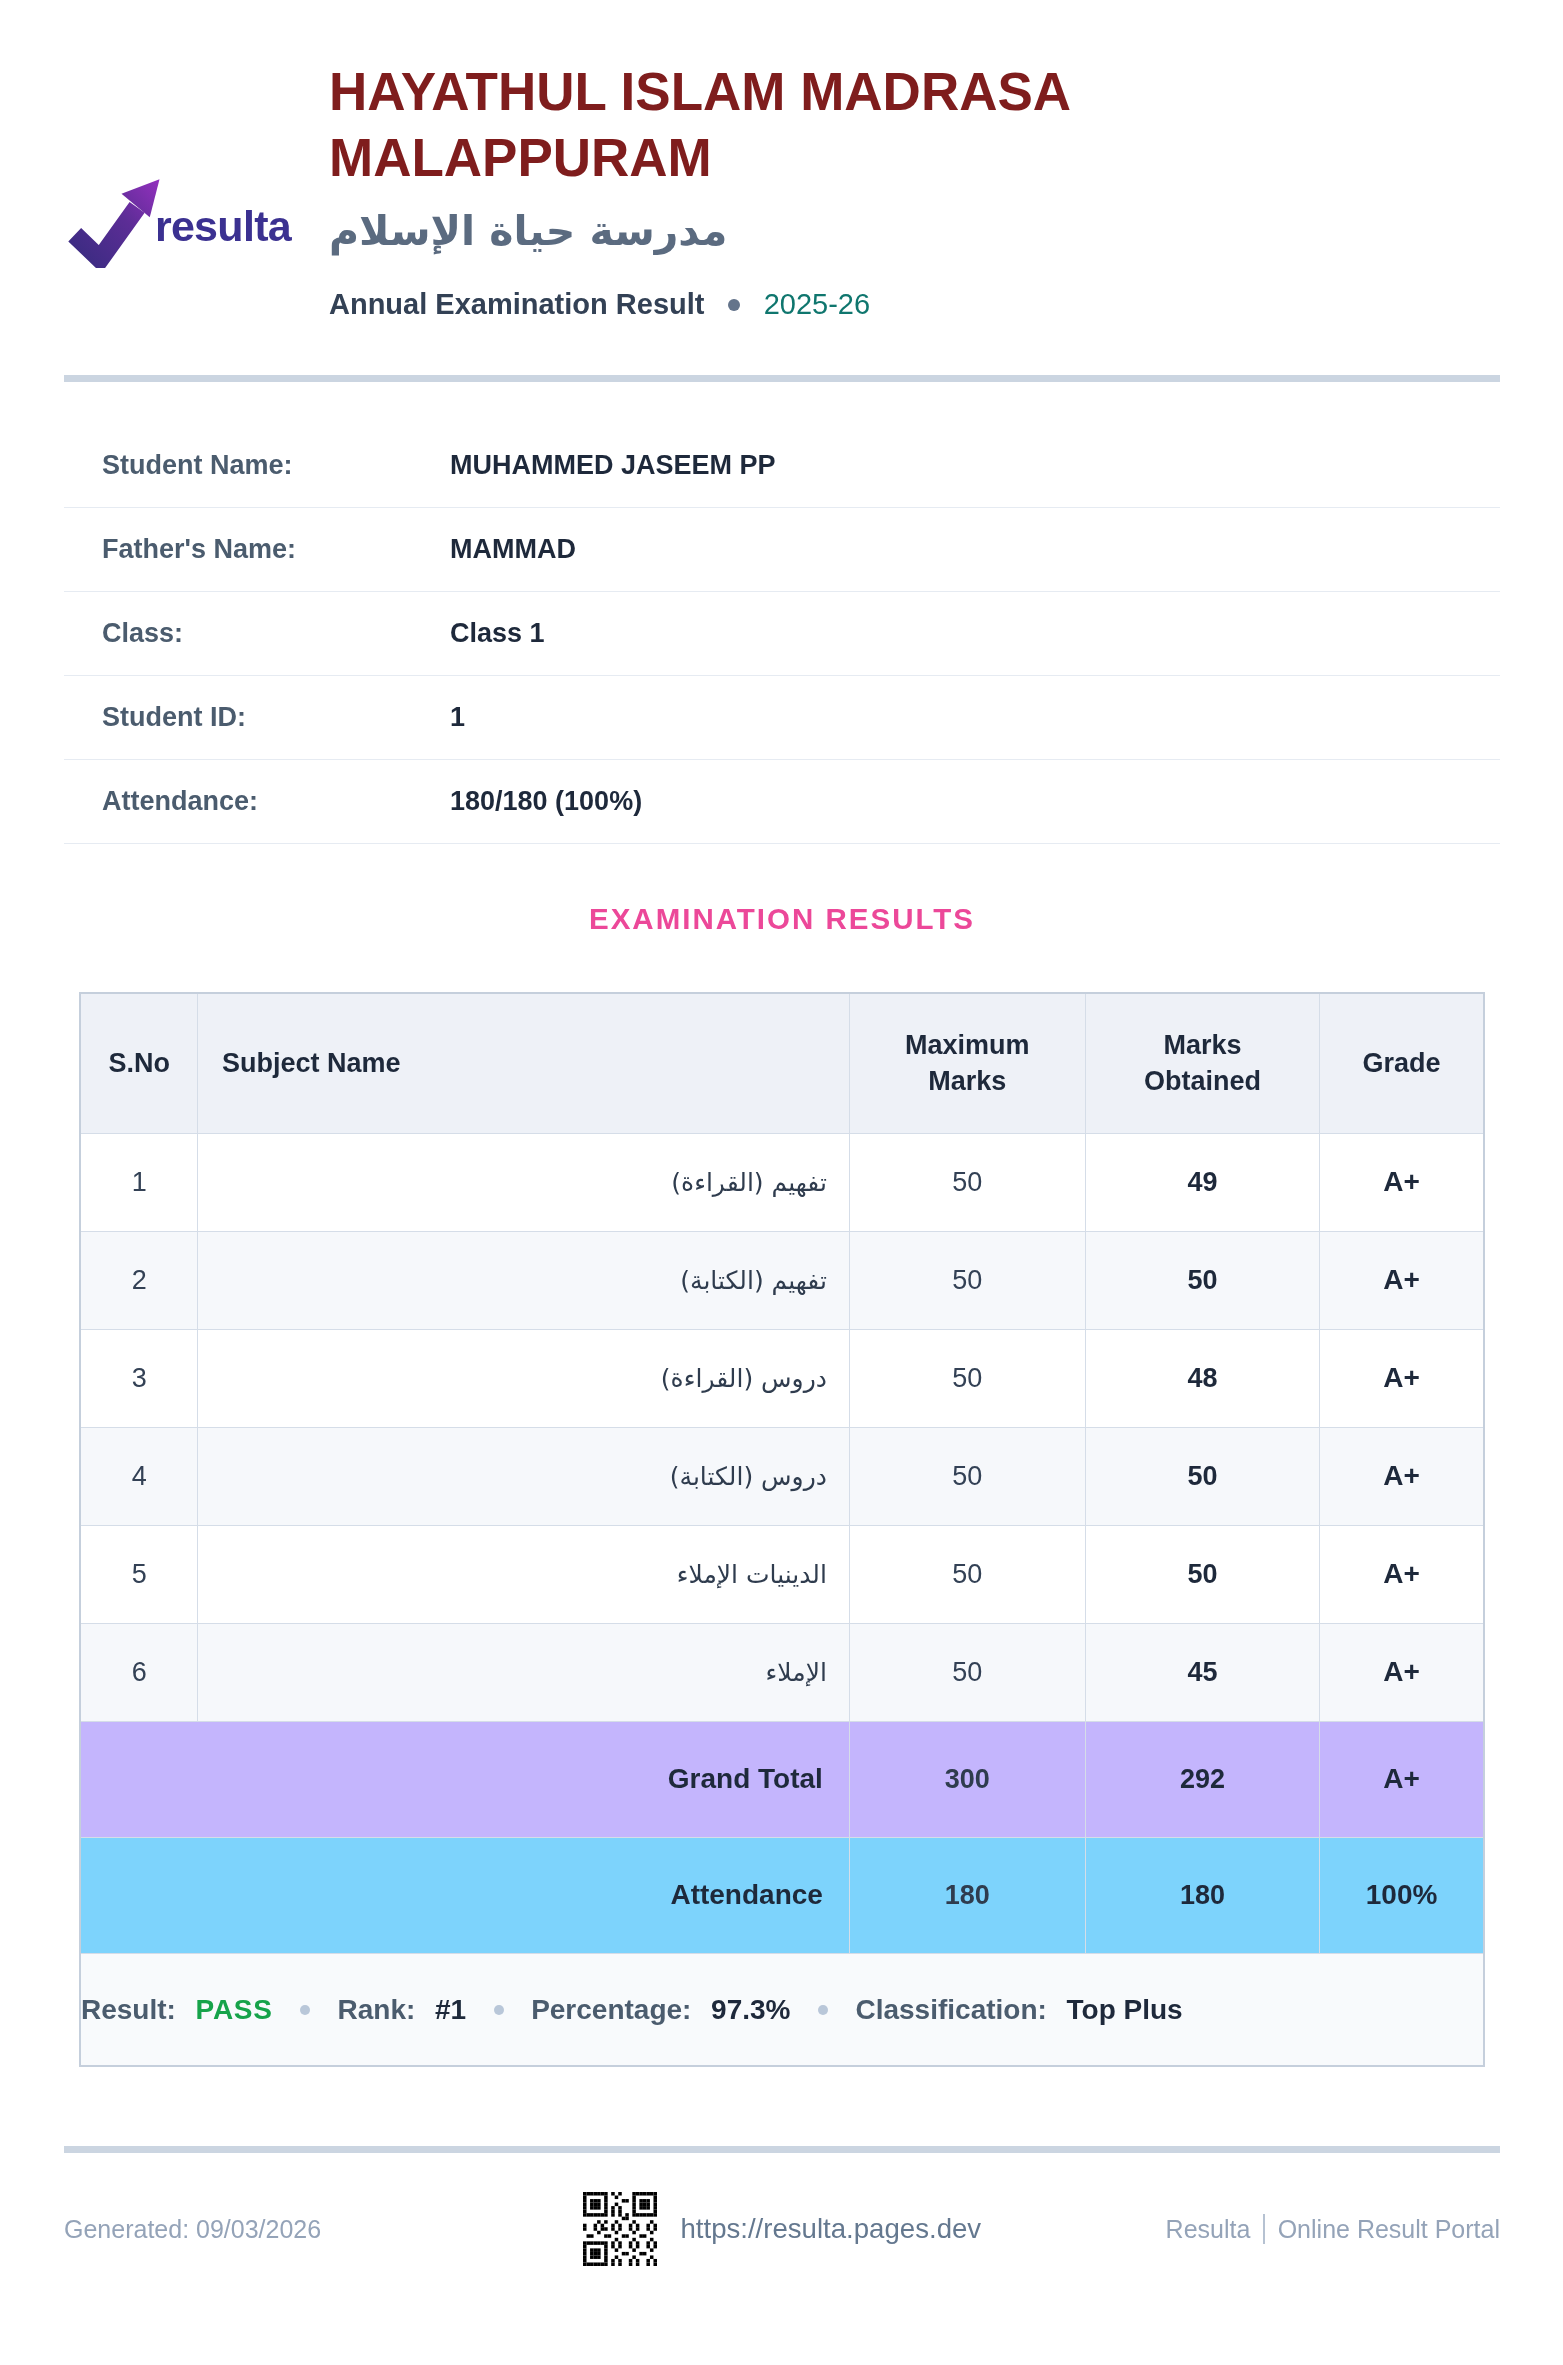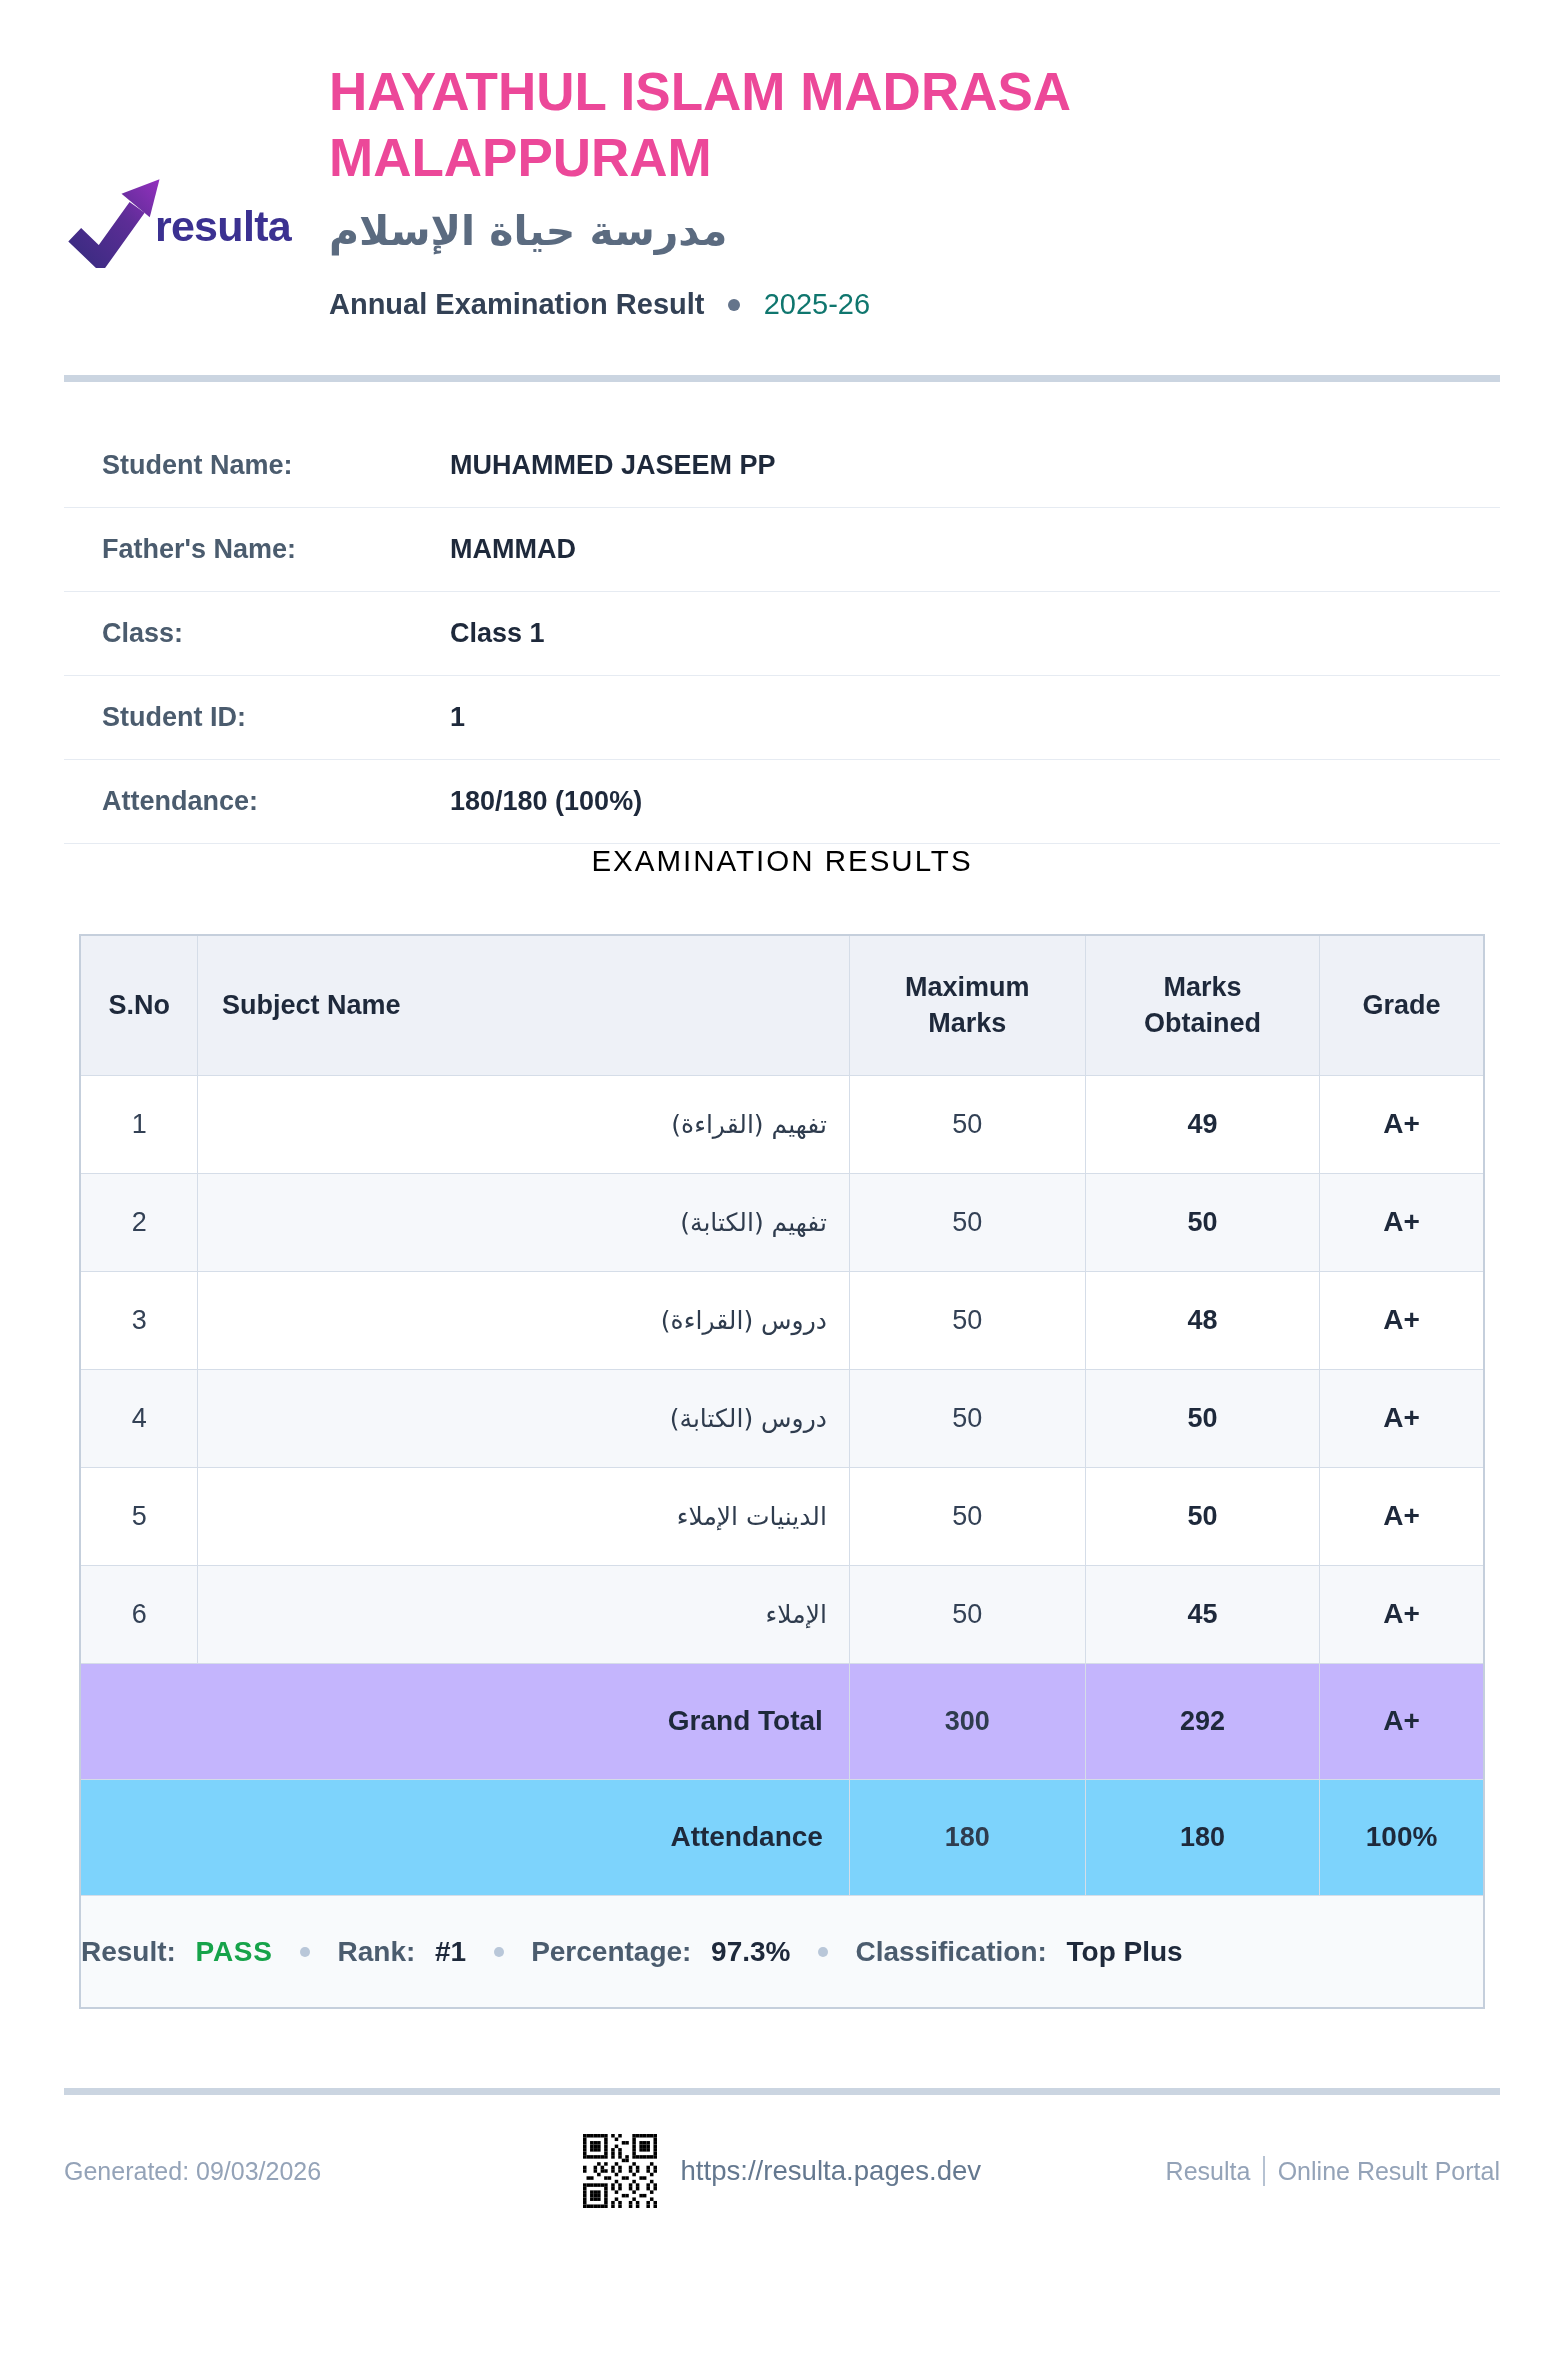--- a/index.html
+++ b/index.html
@@ -15,21 +15,21 @@
   
   .header { display:flex; align-items:flex-start; }
   .logo { width:227px; flex:0 0 227px; display:flex; align-items:center; padding-top:104px; }
   .logo svg { width:115px; height:105px; }
   .logo-text {
     font-size:43px; font-weight:600; color:#3b3191;
     letter-spacing:-0.7px; margin-left:-6.6px; margin-top:22px;
   }
   .head-text { flex:1; padding-left:38px; }
   .school-name {
-    font-size:53px; font-weight:700; color:#ec4899;
+    font-size:53px; font-weight:700; color:#7f1d1d;
     line-height:1.24; letter-spacing:0px; max-width:1024px;
   }
   .school-arabic {
     margin-top:17px; font-size:41px; font-weight:700; color:#5b6b80;
     font-family:"DejaVu Sans", sans-serif;
   }
   .exam-line { margin-top:33px; display:flex; align-items:center; gap:18.4px; }
   .exam-title { font-size:29px; font-weight:700; color:#334155; }
   .exam-dot { width:11.8px; height:11.8px; border-radius:50%; background:#64748b; margin:0 5.3px; }
   .exam-year { font-size:29px; font-weight:500; color:#0f766e; }
@@ -41,22 +41,22 @@
   .info-row {
     display:flex; align-items:center;
     padding:26px 38px;
     border-bottom:1.3px solid #e6ebf2;
   }
   .info-label { width:348px; flex:0 0 348px; font-size:27px; font-weight:700; color:#4b5c6e; }
   .info-value { font-size:27px; font-weight:600; color:#1e293b; }
 
   
   .section-title {
-    text-align:center;
-    font-size:29.5px; font-weight:400; letter-spacing:2px; color:#000000;
+    margin-top:58px; text-align:center;
+    font-size:29.5px; font-weight:700; letter-spacing:2px; color:#ec4899;
   }
   table.results {
     width:1406px; margin:56px auto 0 auto;
     border-collapse:collapse;
     border:2px solid #c5cfdc;
   }
   table.results th, table.results td { border:1.3px solid #d5dde8; }
   thead th {
     background:#eef1f7; color:#1e293b;
     font-size:27px; font-weight:700;

